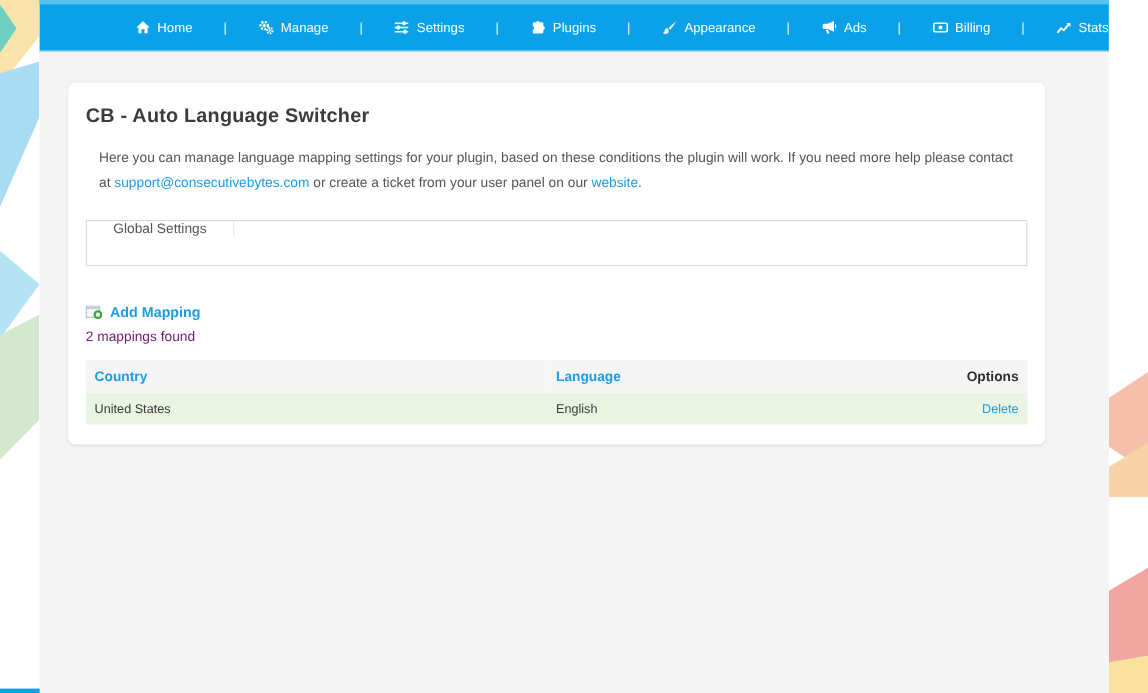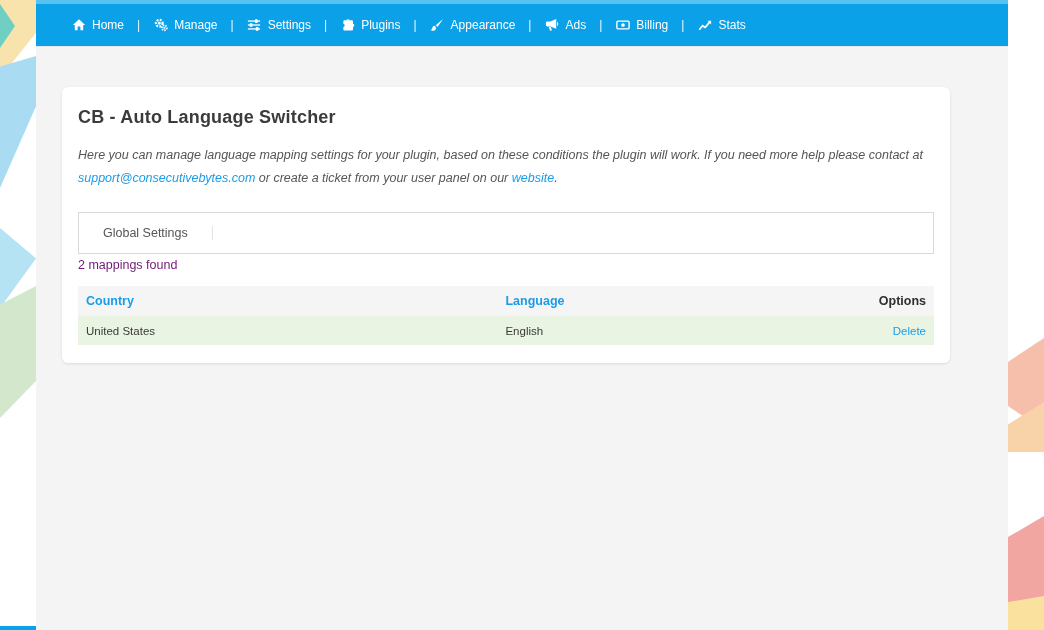--- a/index.html
+++ b/index.html
@@ -35,22 +35,23 @@
   }
 
   
   .navbar {
     height: 42px;
     background: #0ba1e9;
     border-top: 4px solid #56c2f2;
     border-bottom: 1px solid #e6e6e6;
     display: flex;
     align-items: center;
-    padding-left: 35px;
+    padding-left: 86px;
     box-sizing: content-box;
+    justify-content: space-between;
   }
   .nav-item {
     display: inline-flex;
     align-items: center;
     gap: 6px;
     color: #ffffff;
     font-size: 12px;
     text-decoration: none;
     cursor: pointer;
     white-space: nowrap;
@@ -68,51 +69,50 @@
     border-radius: 4px;
     padding: 9px 13px;
     margin-left: 17px;
     text-decoration: none;
     cursor: pointer;
     white-space: nowrap;
   }
   .theme-btn svg { width: 16px; height: 16px; display: block; }
 
   
-  .content-area { padding: 40px 26px 0 26px; }
+  .content-area { padding: 28px 26px 0 26px; }
   .card {
     background: #ffffff;
     border-radius: 6px;
     box-shadow: 0 1px 3px rgba(0,0,0,0.10);
     padding: 18px 16px 18px 16px;
     width: 888px;
     box-sizing: border-box;
   }
   .page-title {
     margin: 2px 0 0 0;
     font-size: 18px;
     font-weight: bold;
     color: #3b3b3b;
     letter-spacing: 0.2px;
   }
   .page-desc {
-    margin: 16px 0 0 0;
+    margin: 16px 0 0 12px;
     font-size: 12.5px;
     line-height: 23px;
     color: #555555;
-    font-style: italic;
   }
   a.text-link { color: #1a9ce8; text-decoration: none; cursor: pointer; }
 
   .tab-bar {
     margin-top: 22px;
     border: 1px solid #d9d9d9;
     height: 40px;
     display: flex;
-    align-items: center;
+    align-items: flex-start;
     background: #ffffff;
     gap: 36px;
   }
   .tab {
     display: flex;
     align-items: center;
     justify-content: center;
     padding: 0 24px;
     font-size: 12.5px;
     color: #555555;
@@ -311,20 +311,29 @@
           <span>Here you can manage language mapping settings for your plugin, based on these conditions the plugin will work. If you need more help please contact at</span>
           <a class="text-link">support@consecutivebytes.com</a>
           <span>or create a ticket from your user panel on our</span>
           <a class="text-link">website</a><span>.</span>
         </p>
 
         <div class="tab-bar">
           <div class="tab">Global Settings</div>
         </div>
 
+        <div class="add-row">
+          <a class="add-link">
+            <span class="add-icon">
+              <span class="form-box"></span>
+              <span class="plus-dot"></span>
+            </span>
+            <span>Add Mapping</span>
+          </a>
+        </div>
 
         <div class="count-text">2 mappings found</div>
 
         <table class="mapping-table">
           <thead>
             <tr>
               <th class="col-country">Country</th>
               <th class="col-language">Language</th>
               <th class="col-options">Options</th>
             </tr>

